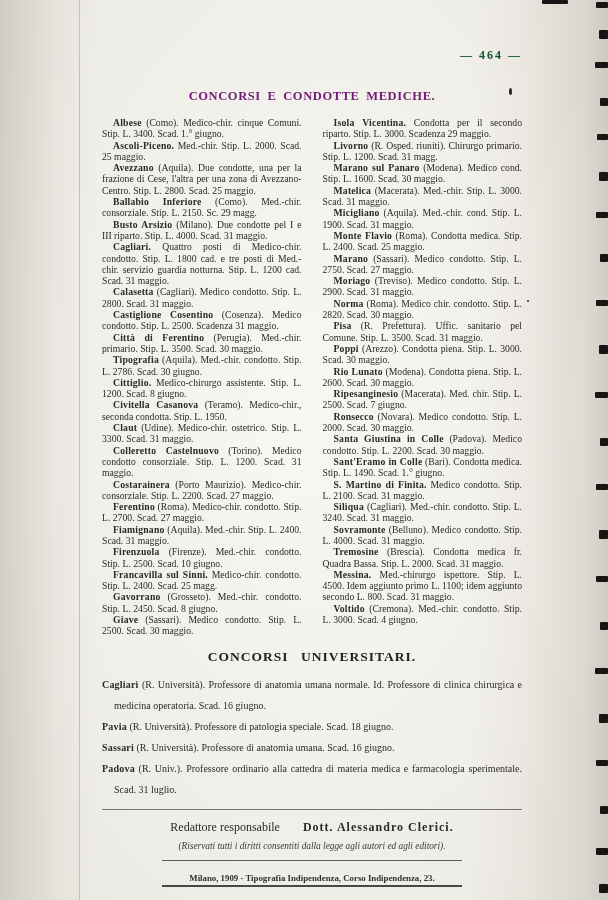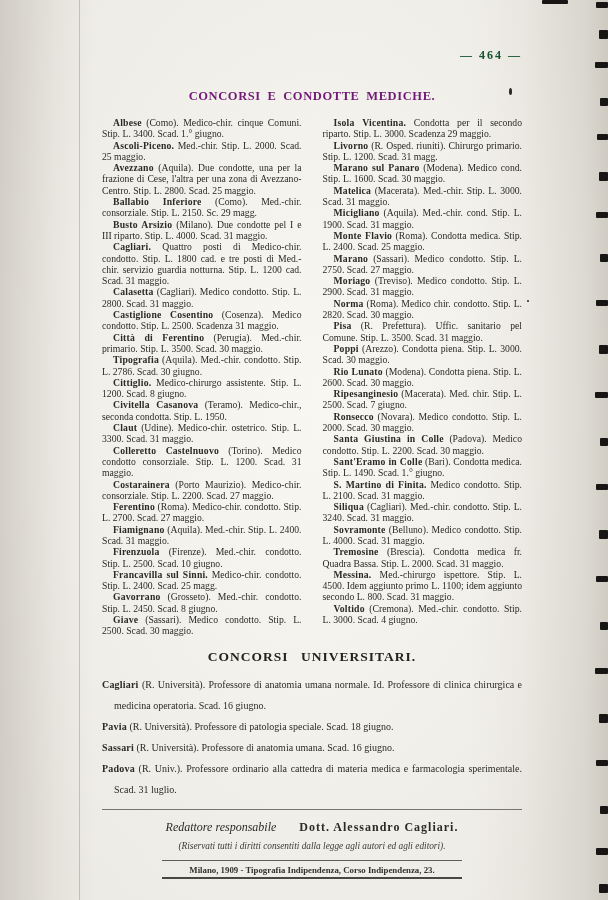--- a/index.html
+++ b/index.html
@@ -43,28 +43,28 @@
   h2.univ-title {
     font-size: 13.5px; font-weight: bold; text-align: center;
     letter-spacing: 1px; word-spacing: 8px; margin: 12px 0 9px 0; color: #232220;
   }
   .univ-list { font-size: 10px; line-height: 21px; text-align: justify; }
   .univ-list .uentry { margin: 0; padding-left: 12px; text-indent: -12px; }
   .footer {
     margin-top: 9px; border-top: 1px solid rgba(80,76,70,0.75); padding-top: 10px;
   }
   .editor-line { text-align: center; font-size: 12px; margin: 0 0 6px 0; }
-  .editor-label { font-style: italic; margin-right: 20px; }
+  .editor-label { margin-right: 20px; }
   .editor-name { font-weight: bold; letter-spacing: 1px; }
   .rights { text-align: center; font-style: italic; font-size: 9.3px; margin: 0 0 9px 0; color: #3a3936; }
   .imprint-box {
     width: 300px; margin: 0 auto;
     border-top: 1px solid rgba(60,57,52,0.8);
     border-bottom: 2px solid rgba(45,43,39,0.85);
-    padding: 4px 0 2px 0;
+    padding: 12px 0 2px 0;
   }
   .imprint { text-align: center; font-size: 8.8px; font-weight: bold; margin: 0; color: #33312e; }
   
   .art { position: absolute; background: #171614; border-radius: 1px; }
   .speck { position: absolute; background: #2a2824; border-radius: 50%; }
 </style>
 </head>
 <body>
 
 <div class="page"></div>
@@ -131,21 +131,21 @@
   <div class="univ-list">
       <p class="uentry"><span class="town">Cagliari</span> (R. Università). Professore di anatomia umana normale. Id. Professore di clinica chirurgica e medicina operatoria. Scad. 16 giugno.</p>
       <p class="uentry"><span class="town">Pavia</span> (R. Università). Professore di patologia speciale. Scad. 18 giugno.</p>
       <p class="uentry"><span class="town">Sassari</span> (R. Università). Professore di anatomia umana. Scad. 16 giugno.</p>
       <p class="uentry"><span class="town">Padova</span> (R. Univ.). Professore ordinario alla cattedra di materia medica e farmacologia sperimentale. Scad. 31 luglio.</p>
     </div>
 
   <div class="footer">
     <p class="editor-line">
       <span class="editor-label">Redattore responsabile</span>
-      <span class="editor-name">Dott. Alessandro Cagliari.</span>
+      <span class="editor-name">Dott. Alessandro Clerici.</span>
     </p>
     <p class="rights">(Riservati tutti i diritti consentiti dalla legge agli autori ed agli editori).</p>
     <div class="imprint-box">
       <p class="imprint">Milano, 1909 - Tipografia Indipendenza, Corso Indipendenza, 23.</p>
     </div>
   </div>
 
 </div>
 
 <div class="art" style="right:0;top:2px;width:12px;height:6px;"></div>

